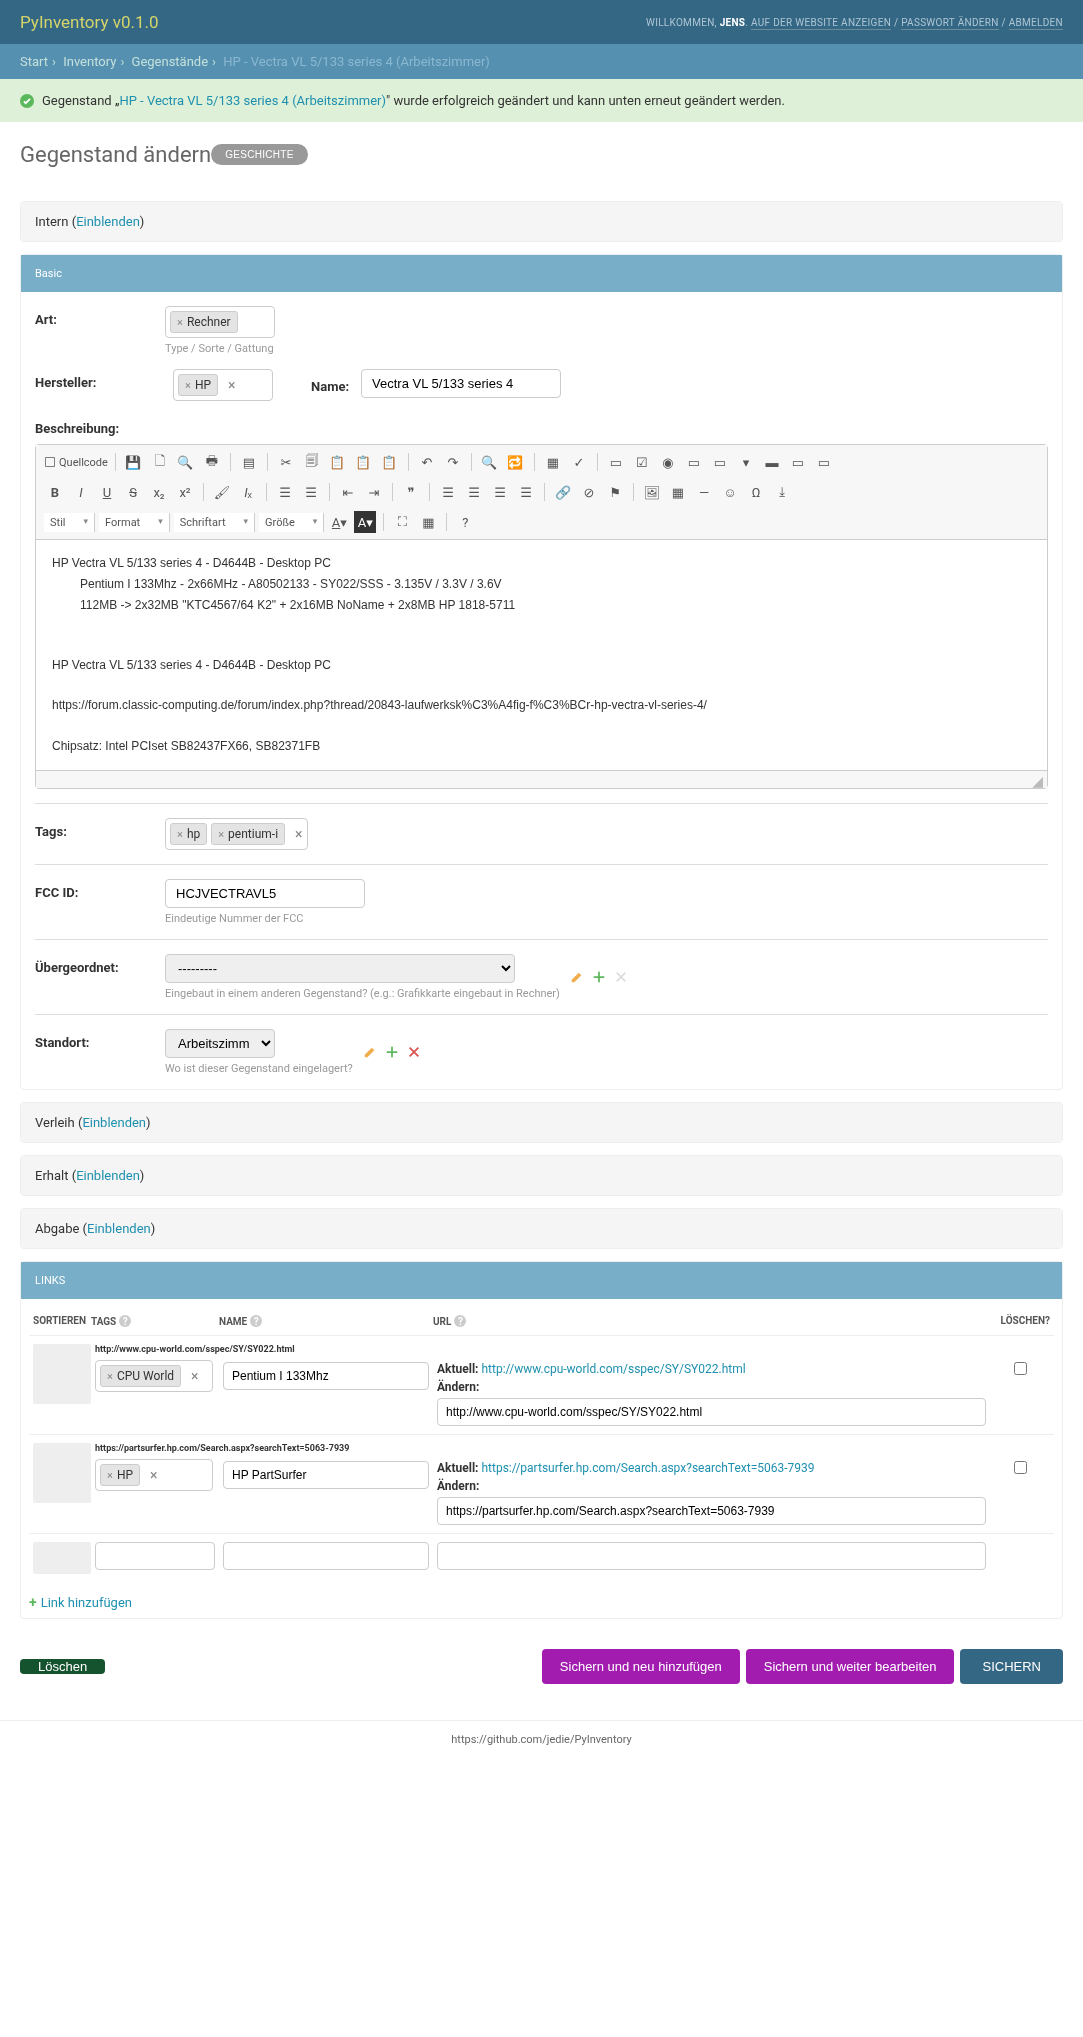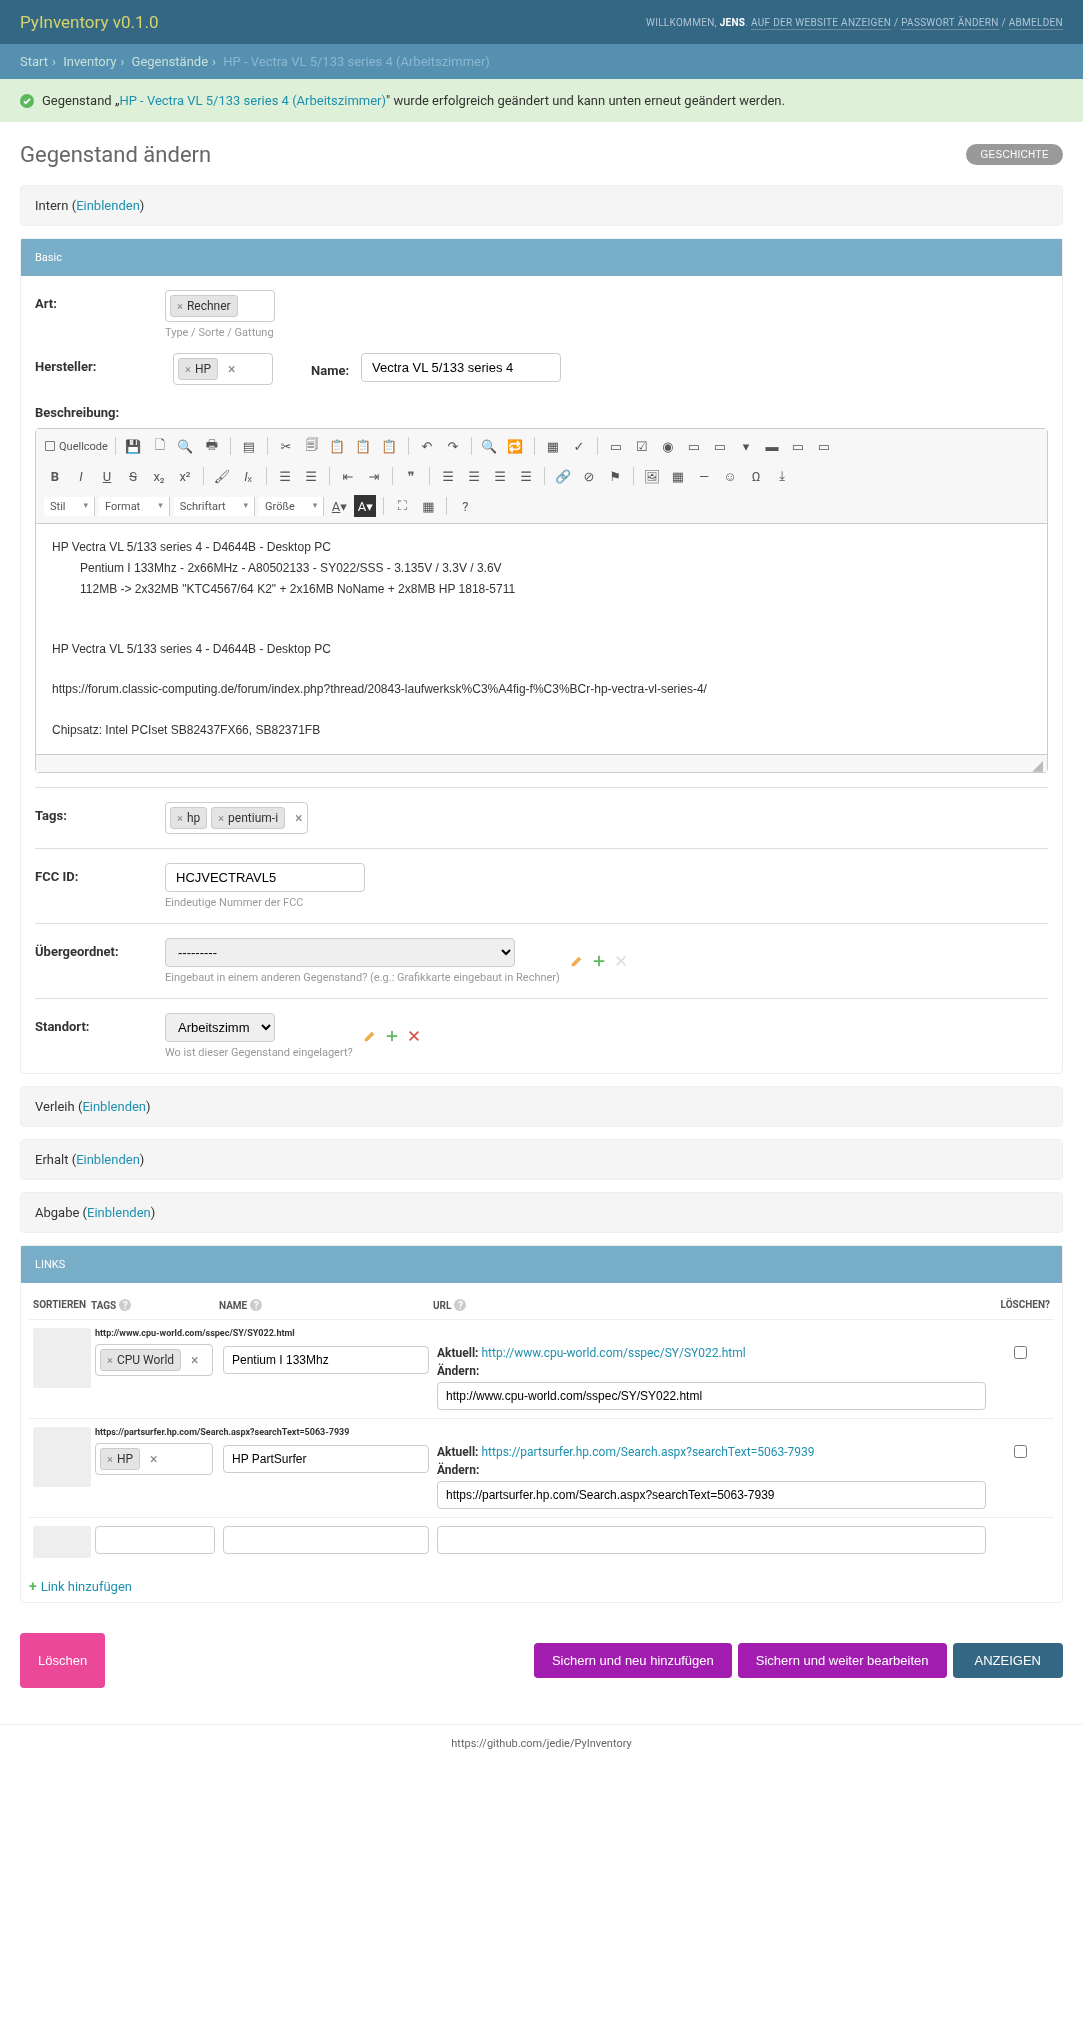--- a/index.html
+++ b/index.html
@@ -10,21 +10,21 @@
 .usermenu a{color:#adc5d4;text-decoration:none;border-bottom:1px solid #6a8a9d;padding-bottom:1px}
 .usermenu strong{color:#fff}
 .breadcrumbs{background:#5590b0;padding:10px 20px;font-size:13px;color:#fff}
 .breadcrumbs a{color:#c4e0da;text-decoration:none}
 .breadcrumbs .sep{color:#c4e0da;margin:0 4px}
 .breadcrumbs .cur{color:#8bb8d0}
 .alert{background:#dff0d8;padding:14px 20px;font-size:13px;display:flex;align-items:center;gap:8px}
 .alert svg{width:14px;height:14px;flex-shrink:0}
 .alert a{color:#1e90af;text-decoration:none}
 .main{padding:20px}
-.title-row{display:flex;justify-content:space-between;align-items:center;margin-bottom:18px}
+.title-row{display:flex;align-items:center;margin-bottom:34px}
 .title{color:#666;font-size:22px;font-weight:400}
 .history-btn{background:#999;color:#fff;border:none;border-radius:15px;padding:5px 14px;font-size:10px;letter-spacing:.3px;cursor:pointer}
 .fieldset{border:1px solid #eee;border-radius:4px;margin-bottom:12px}
 .fs-head{background:#f5f5f5;padding:12px 14px;font-size:13px}
 .fs-head a{color:#1e90af;text-decoration:none}
 .fs-head-blue{background:#79aec8;color:#fff;padding:12px 14px;font-size:11px}
 .fs-body{padding:14px}
 .row{display:flex;align-items:flex-start;margin-bottom:14px}
 .row:last-child{margin-bottom:0}
 .lbl{width:130px;flex-shrink:0;font-size:13px;font-weight:700;padding-top:6px}
@@ -69,21 +69,21 @@
 .lc-url{flex:1}
 .lc-del{width:60px;text-align:center}
 .subhead{font-size:10px;font-weight:700;color:#333;margin-bottom:6px}
 .url-line{font-size:12px;margin-bottom:4px}
 .url-line a{color:#1e90af;text-decoration:none}
 .link-input{width:100%;border:1px solid #ccc;border-radius:4px;padding:6px 8px;font-size:12px}
 .chk{width:13px;height:13px}
 .addlink{color:#1e90af;font-size:13px;margin-top:12px;display:flex;align-items:center;gap:4px;cursor:pointer}
 .addlink .plus{color:#5cb85c;font-weight:700;font-size:14px}
 .submit-row{display:flex;justify-content:space-between;align-items:center;padding:16px 0;margin-top:14px}
-.btn-del{background:#ec4899;color:#fff;border:none;border-radius:4px;padding:20px 18px;font-size:13px;cursor:pointer}
+.btn-del{background:#14532d;color:#fff;border:none;border-radius:4px;padding:0 18px;font-size:13px;cursor:pointer}
 .btn-group{display:flex;gap:6px}
 .btn-sec{background:#a21caf;color:#fff;border:none;border-radius:4px;padding:4px 18px;font-size:13px;cursor:pointer}
 .btn-pri{background:#346784;color:#fff;border:none;border-radius:4px;padding:10px 22px;font-size:13px;cursor:pointer}
 hr.sep{border:0;border-top:1px solid #ddd;margin:14px 0}
 .footer{text-align:center;padding:12px;font-size:11px;color:#666;border-top:1px solid #eee}
 .footer a{color:#666;text-decoration:none}
 .qicon{font-size:10px;background:#ccc;color:#fff;border-radius:50%;width:12px;height:12px;display:inline-flex;align-items:center;justify-content:center;margin-left:3px}
 </style>
 </head>
 <body>
@@ -439,20 +439,20 @@
           <span>Link hinzufügen</span>
         </div>
     </div>
   </div>
 
   <div class="submit-row">
     <button class="btn-del">Löschen</button>
     <div class="btn-group">
       <button class="btn-sec">Sichern und neu hinzufügen</button>
       <button class="btn-sec">Sichern und weiter bearbeiten</button>
-      <button class="btn-pri">ANZEIGEN</button>
+      <button class="btn-pri">SICHERN</button>
     </div>
   </div>
 </div>
 
 <div class="footer">
   <a href="#">https://github.com/jedie/PyInventory</a>
 </div>
 
 </body></html>

